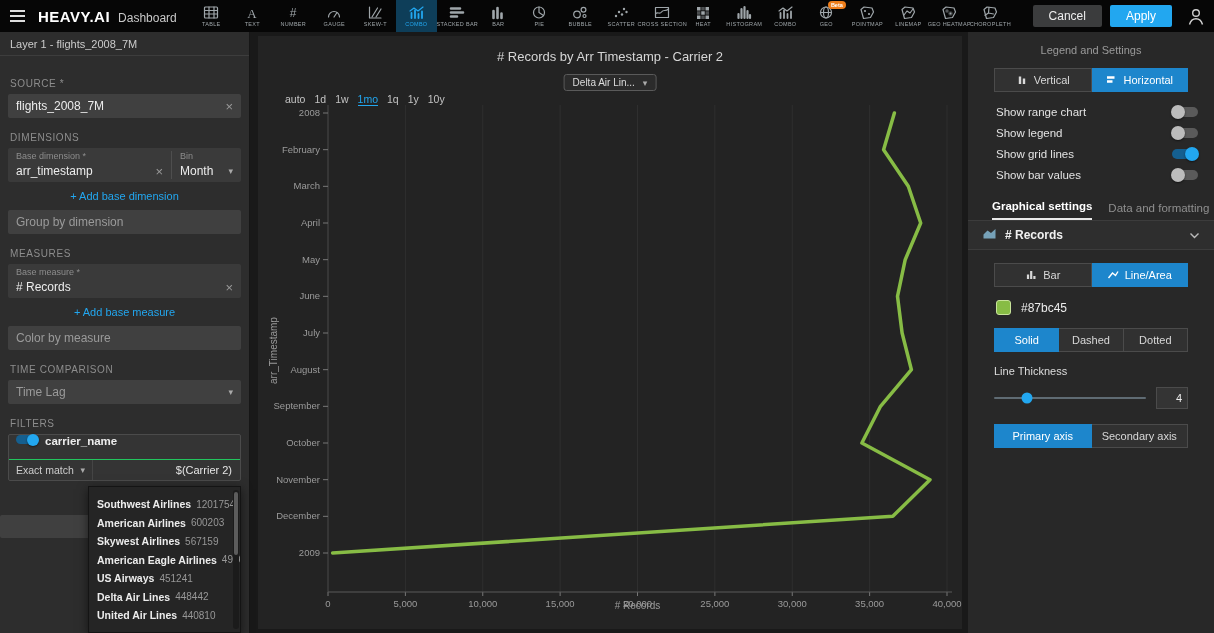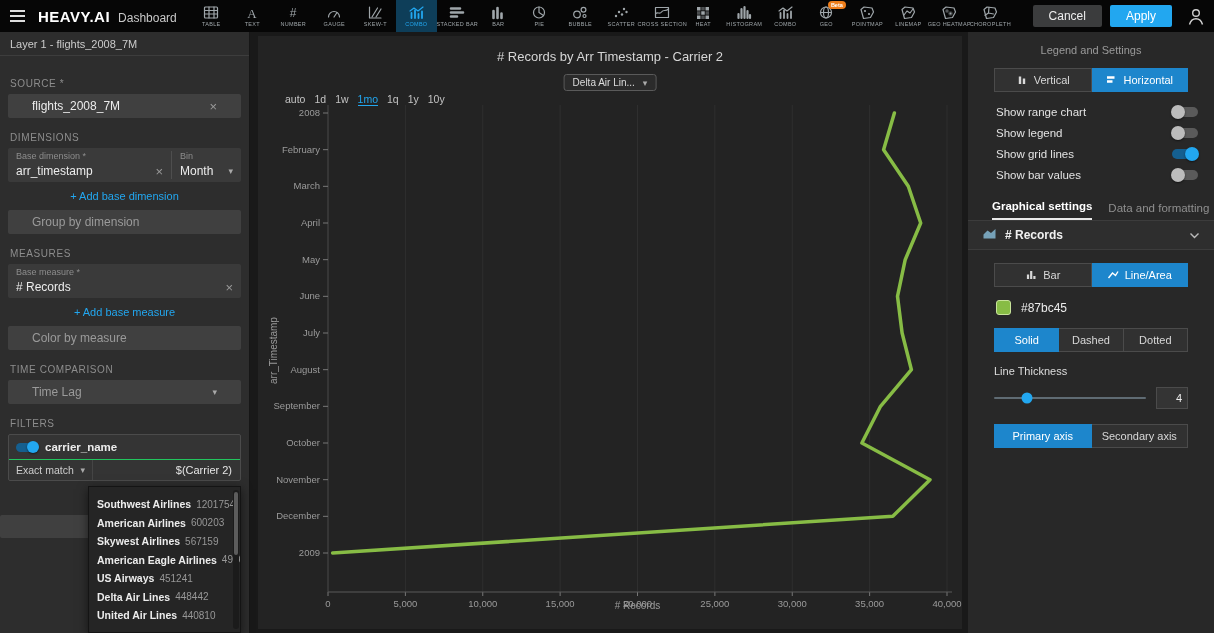--- a/index.html
+++ b/index.html
@@ -22,32 +22,32 @@
   .badge{position:absolute;top:1px;right:1px;background:#ef7e1a;color:#fff;font-size:5.5px;padding:1px 3px;border-radius:5px;font-weight:bold}
   .topright{margin-left:auto;display:flex;align-items:center;gap:8px;padding-right:8px}
   .topbtn{height:22px;padding:0 16px;border:none;border-radius:2px;background:#3b3c3d;color:#eee;font-size:12px;font-family:inherit;cursor:pointer}
   .topbtn.apply{background:var(--accent);color:#fff}
   .usr{margin-left:6px;display:flex;cursor:pointer}
   
   .lpanel{position:absolute;left:0;top:32px;width:250px;bottom:0;background:#2d2d2d;border-right:1px solid #161616}
   .lhead{height:24px;display:flex;align-items:center;padding:0 10px;font-size:11px;color:#ccc;border-bottom:1px solid #3d3d3d}
   .seclbl{font-size:10px;color:#8d8d8d;letter-spacing:.6px;margin:14px 10px 4px;height:12px}
   .seclbl.first{margin-top:22px}
-  .inp{margin:0 8px;height:24px;background:#404040;border-radius:2px;display:flex;align-items:center;justify-content:space-between;padding:0 24px;font-size:12px;color:#ececec;cursor:pointer}
+  .inp{margin:0 8px;height:24px;background:#404040;border-radius:2px;display:flex;align-items:center;justify-content:space-between;padding:0 8px;font-size:12px;color:#ececec;cursor:pointer}
   .inp.ph>span:first-child{color:#9a9a9a}
   .x{color:#9a9a9a;font-size:13px;line-height:1;cursor:pointer}
   .grp{margin:0 8px;background:#3a3a3a;border-radius:2px;padding:3px 8px;display:flex;height:34px}
   .gcol{flex:1;display:flex;flex-direction:column;gap:2px;min-width:0}
   .gcol.bin{flex:0 0 62px;border-left:1px solid #4e4e4e;padding-left:8px;margin-left:8px}
   .mini{font-size:9px;color:#8d8d8d}
   .gval{display:flex;align-items:center;justify-content:space-between;font-size:12px;color:#ececec;height:16px;cursor:pointer}
   .addlink{color:var(--accent);font-size:11px;text-align:center;margin:8px 0;height:12px;cursor:pointer}
   .caret{color:#aaa;font-size:9px}
   .fcard{margin:0 8px;border:1px solid #4b4b4b;border-radius:2px;background:#343434;height:47px}
-  .frow1{height:24px;display:flex;align-items:center;gap:7px;padding:0 7px}
+  .frow1{height:24px;display:flex;gap:7px;padding:0 7px}
   .fname{font-size:11.5px;color:#ececec;font-weight:bold}
   .frow2{height:21px;display:flex;border-top:1px solid #22c55e;font-size:10.5px}
   .fmode{flex:0 0 84px;display:flex;align-items:center;justify-content:space-between;padding:0 7px;border-right:1px solid #454545;color:#ccc;cursor:pointer}
   .fval{flex:1;display:flex;align-items:center;justify-content:flex-end;padding:0 8px;color:#e5e5e5;font-size:11px}
   .stub{position:absolute;left:0;top:483px;width:95px;height:23px;background:#404040;border-radius:2px}
   .ddl{position:absolute;left:88px;top:454px;width:153px;bottom:0;background:#252525;border:1px solid #141414;box-shadow:0 3px 10px rgba(0,0,0,.55);padding:8px 0;overflow:hidden;z-index:5}
   .ddl-row{height:18.5px;display:flex;align-items:center;gap:5px;padding:0 8px;white-space:nowrap;cursor:pointer}
   .ddl-row b{font-size:10.5px;color:#ececec}
   .ddl-row span{font-size:10px;color:#979797}
   .ddl-sb{position:absolute;right:1px;top:3px;bottom:3px;width:6px;background:#1b1b1b;border-radius:3px;cursor:pointer}

